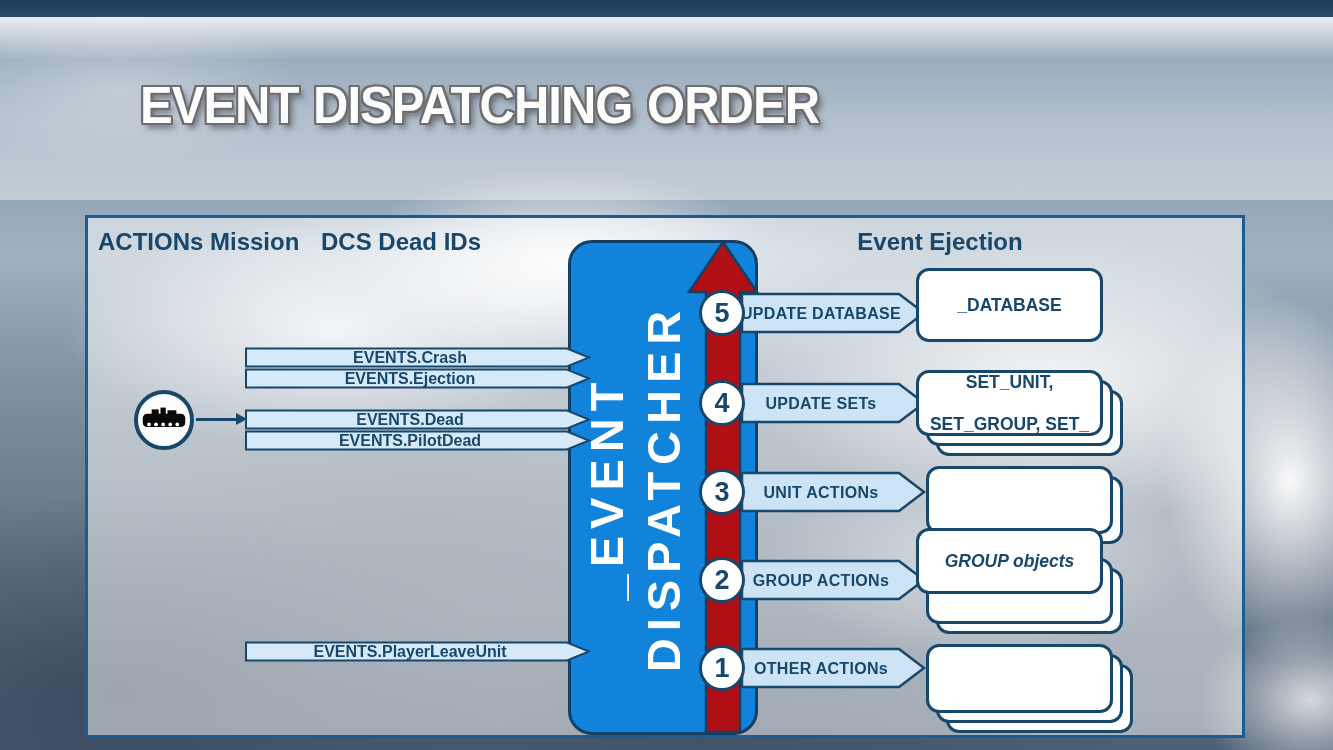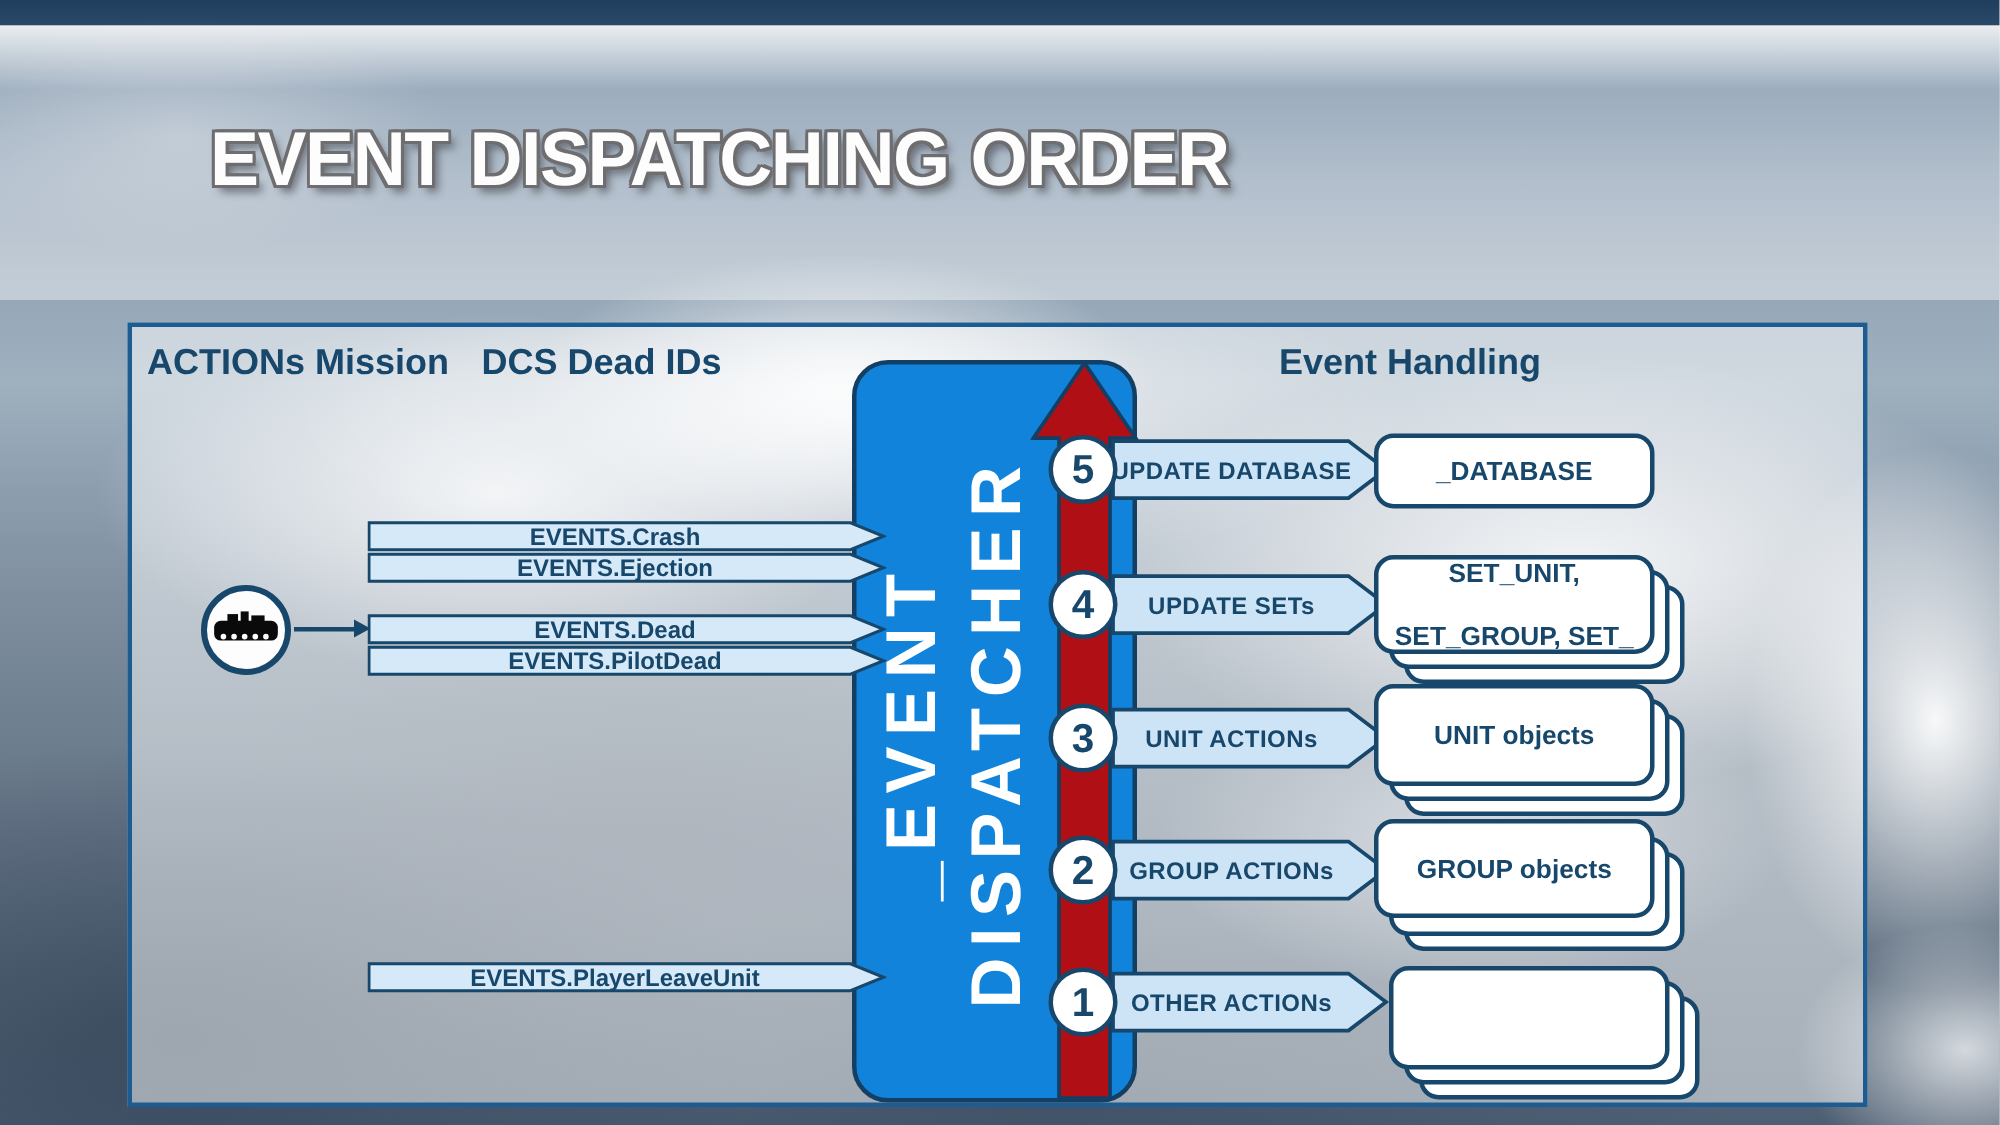--- a/index.html
+++ b/index.html
@@ -54,45 +54,45 @@
   .ribbon-poly{fill:#D6E9F8;stroke:#17476B;}
   .action-poly{fill:#CDE4F7;stroke:#17476B;}
   .event-label{font-family:"Liberation Sans",sans-serif;font-size:16px;font-weight:700;fill:#17476B;}
   .action-label{font-family:"Liberation Sans",sans-serif;font-size:16px;font-weight:700;fill:#17476B;letter-spacing:.3px;}
   .target{position:absolute;left:828px;width:187px;z-index:8;
     background:#ffffff;border:3px solid #17476B;border-radius:13px;box-sizing:border-box;
     display:flex;flex-direction:column;align-items:center;justify-content:center;
     font-size:17.5px;font-weight:700;color:#17476B;text-align:center;line-height:1.3;}
   .stack{position:absolute;width:187px;background:#ffffff;border:3px solid #17476B;
     border-radius:13px;box-sizing:border-box;z-index:7;}
-  .t5{top:71px;height:50px;}
+  .t5{top:50px;height:74px;}
   .t4{top:152px;height:66px;gap:19px;}
   .t3{top:238px;height:68px;}
-  .t2{top:328px;height:66px;}
+  .t2{top:310px;height:66px;font-style:italic;}
   .t1{top:416px;height:69px;}
   .unit-circle{position:absolute;left:46px;top:172px;width:60px;height:60px;border-radius:50%;z-index:7;
     background:#fdfdfd;border:4px solid #17476B;box-sizing:border-box;
     display:flex;align-items:center;justify-content:center;}
   .connector-line{position:absolute;left:108px;top:200px;width:42px;height:3px;background:#17476B;z-index:6;}
   .connector-head{position:absolute;left:148px;top:195px;width:0;height:0;z-index:6;
     border-left:11px solid #17476B;border-top:6.5px solid transparent;border-bottom:6.5px solid transparent;}
 </style>
 </head>
 <body>
 
 <div class="stage">
   <div class="clouds"></div>
   <div class="title-band"></div>
   <h1 class="slide-title">EVENT DISPATCHING ORDER</h1>
 
   <div class="panel">
 
     <div class="hdr hdr-left">ACTIONs Mission</div>
     <div class="hdr hdr-mid">DCS Dead IDs</div>
-    <div class="hdr hdr-right">Event Handling</div>
+    <div class="hdr hdr-right">Event Ejection</div>
 
     <div class="dispatcher"></div>
     <div class="dispatcher-label">
       <div>_EVENT</div>
       <div>DISPATCHER</div>
     </div>
 
     <svg class="red-arrow" width="72" height="495">
       <polygon points="36,2 70,52 53,52 53,492 19,492 19,52 2,52" fill="#B01015" stroke="#123F63" stroke-width="2.5"></polygon>
     </svg>
@@ -161,23 +161,20 @@
 
     <svg class="action-ribbon a3" width="186" height="43">
       <polygon class="action-poly" stroke-width="2.5" points="1,2 158,2 183,21 158,40 1,40"></polygon>
       <text class="action-label" x="80" y="27" text-anchor="middle">UNIT ACTIONs</text>
     </svg>
     <div class="num-circle c3">
         <span>3</span>
       </div>
     <div class="stack" style="top:258px;left:848px;height:68px;"></div>
     <div class="stack" style="top:248px;left:838px;height:68px;"></div>
-    <div class="target t3">
-      <div>UNIT objects</div>
-    </div>
 
     <svg class="action-ribbon a2" width="186" height="43">
       <polygon class="action-poly" stroke-width="2.5" points="1,2 158,2 183,21 158,40 1,40"></polygon>
       <text class="action-label" x="80" y="27" text-anchor="middle">GROUP ACTIONs</text>
     </svg>
     <div class="num-circle c2">
         <span>2</span>
       </div>
     <div class="stack" style="top:350px;left:848px;height:66px;"></div>
     <div class="stack" style="top:340px;left:838px;height:66px;"></div>

